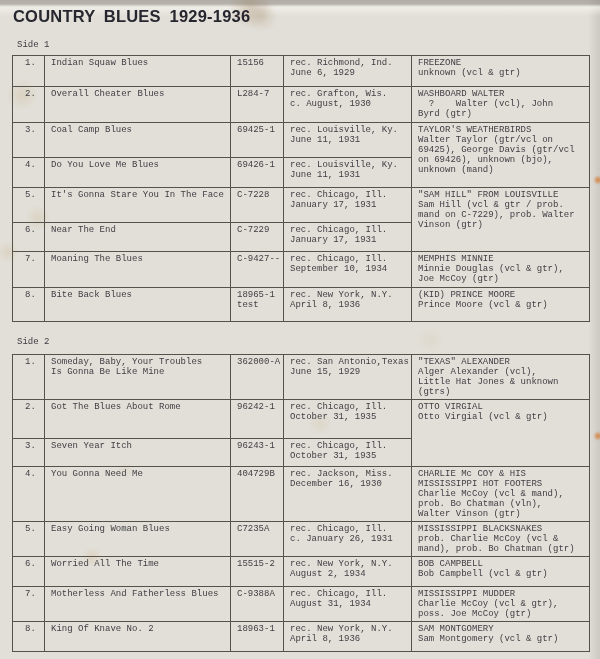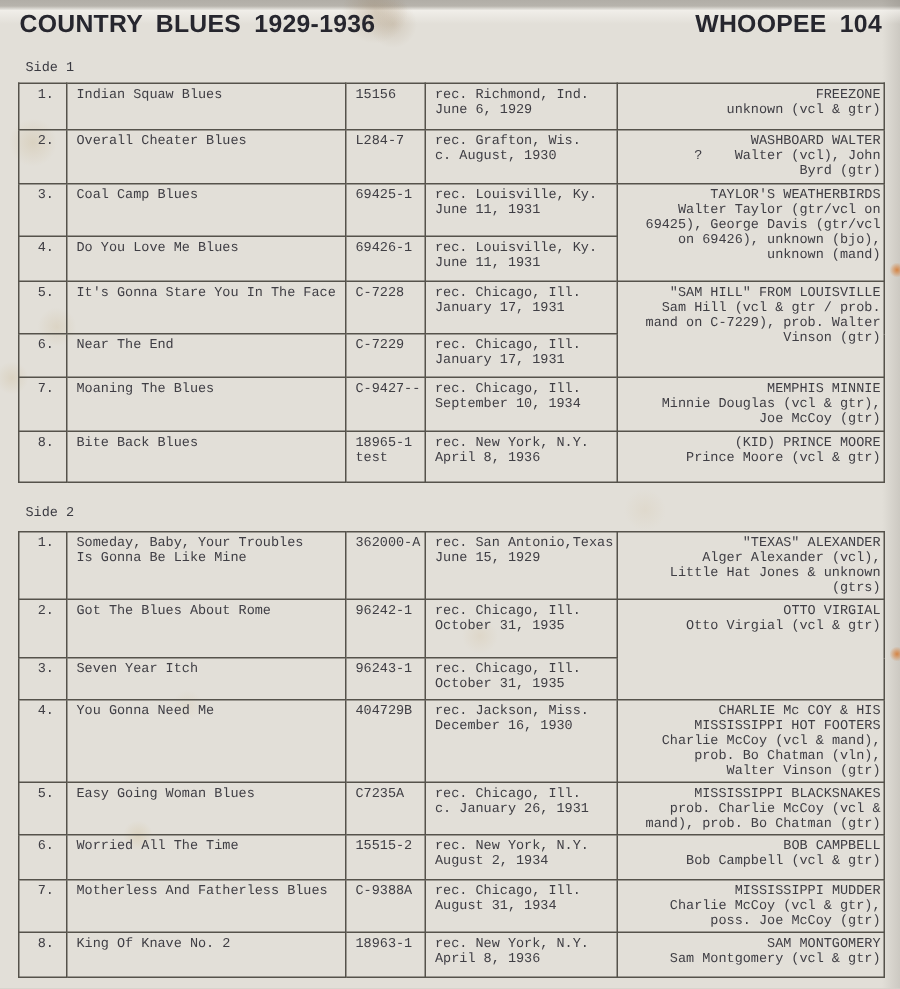--- a/index.html
+++ b/index.html
@@ -50,31 +50,30 @@
     border:1px solid #55524b;
     vertical-align:top;
     padding:2px 2px 2px 6px;
     white-space:pre-wrap;
     overflow:hidden;
   }
   td.num{text-align:center;padding:2px 0;}
   td.title{padding-left:7px;}
   td.matrix{padding-left:8px;}
   td.rec{padding-left:7px;}
-  td.artist{padding-left:7px;text-align:right;}
+  td.artist{padding-left:7px;}
   td.v-mid{vertical-align:middle;margin-top:20px;}
 </style>
 </head>
 <body>
 
 <div class="paper">
 
   <div class="header">
     <span>COUNTRY BLUES 1929-1936</span>
-    <span>WHOOPEE 104</span>
   </div>
 
   <div class="side-label s1">Side 1</div>
 
   <table class="tracks t1">
     <colgroup>
       <col style="width:32px">
         <col style="width:186px">
         <col style="width:53px">
         <col style="width:128px">

